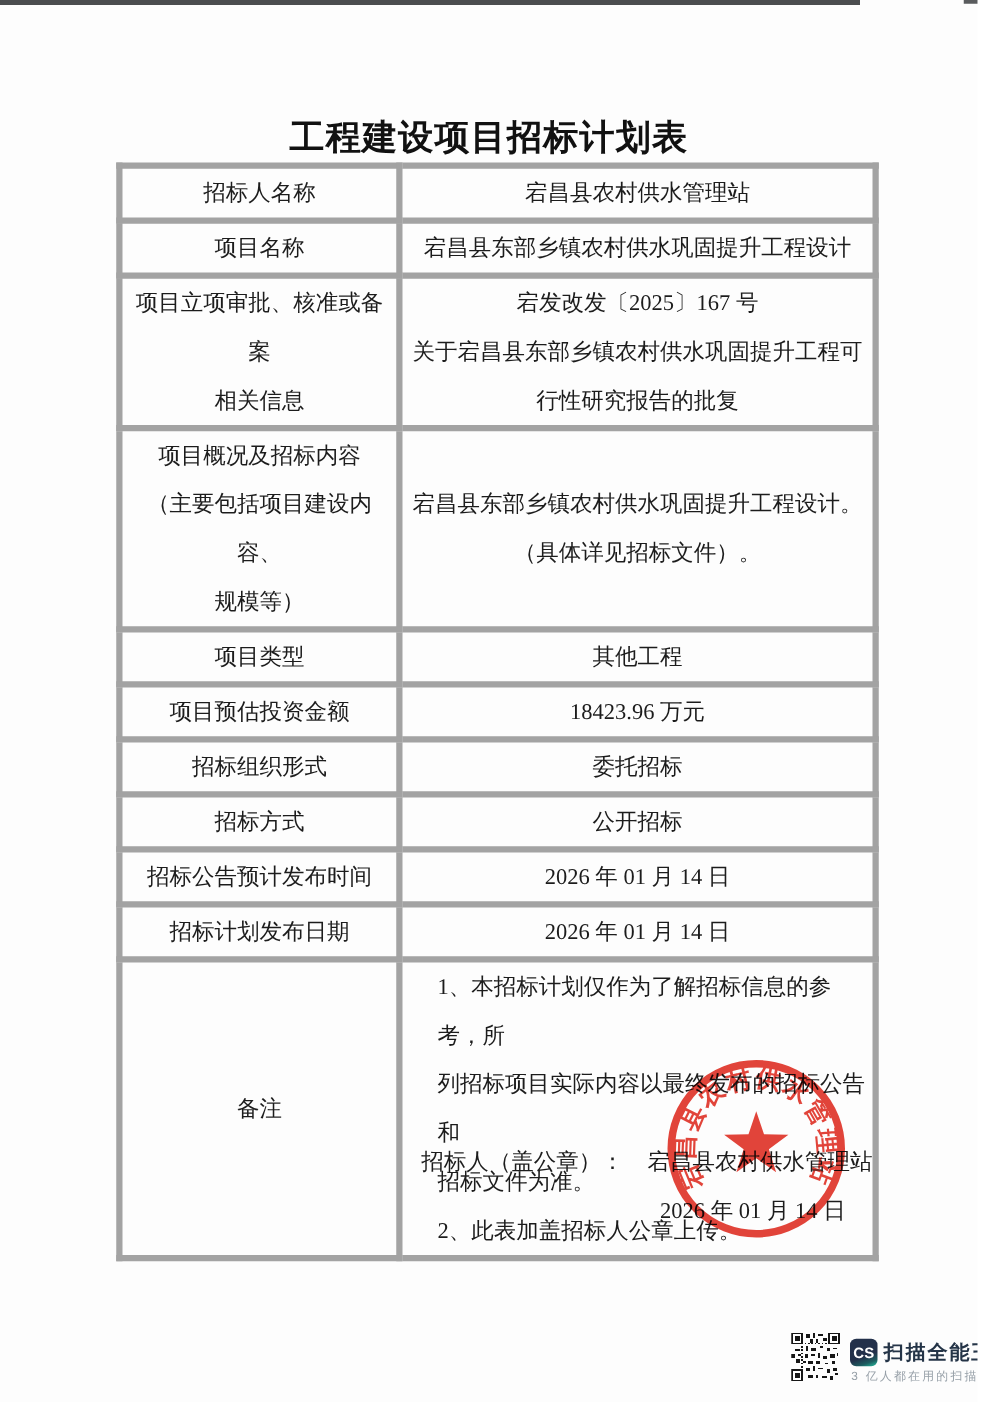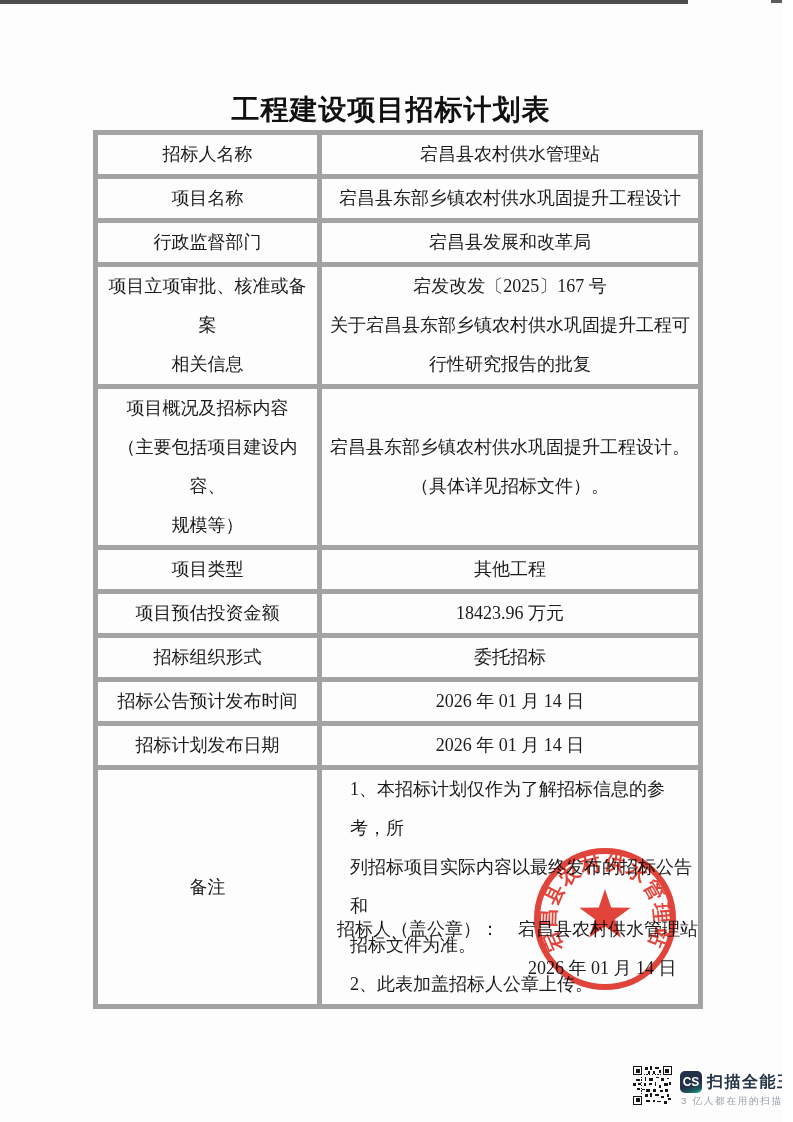--- a/index.html
+++ b/index.html
@@ -77,24 +77,20 @@
       </colgroup>
     <tbody id="table-body">
         <tr style="height: 38px;">
           <td>招标人名称</td>
           <td>宕昌县农村供水管理站</td>
         </tr>
         <tr style="height: 42px;">
           <td>项目名称</td>
           <td>宕昌县东部乡镇农村供水巩固提升工程设计</td>
         </tr>
-        <tr style="height: 42px;">
-          <td>行政监督部门</td>
-          <td>宕昌县发展和改革局</td>
-        </tr>
         <tr style="height: 117px;">
           <td>项目立项审批、核准或备案
 相关信息</td>
           <td>宕发改发〔2025〕167 号
 关于宕昌县东部乡镇农村供水巩固提升工程可
 行性研究报告的批复</td>
         </tr>
         <tr style="height: 120px;">
           <td>项目概况及招标内容
 （主要包括项目建设内容、
@@ -106,20 +102,24 @@
           <td>项目类型</td>
           <td>其他工程</td>
         </tr>
         <tr style="height: 39px; margin-left: 33px;">
           <td>项目预估投资金额</td>
           <td>18423.96 万元</td>
         </tr>
         <tr style="height: 39px;">
           <td>招标组织形式</td>
           <td>委托招标</td>
+        </tr>
+        <tr style="height: 41px;">
+          <td>招标方式</td>
+          <td>公开招标</td>
         </tr>
         <tr style="height: 40px;">
           <td>招标公告预计发布时间</td>
           <td>2026 年 01 月 14 日</td>
         </tr>
         <tr style="height: 41px;">
           <td>招标计划发布日期</td>
           <td>2026 年 01 月 14 日</td>
         </tr>
         <tr style="height: 155px;">

